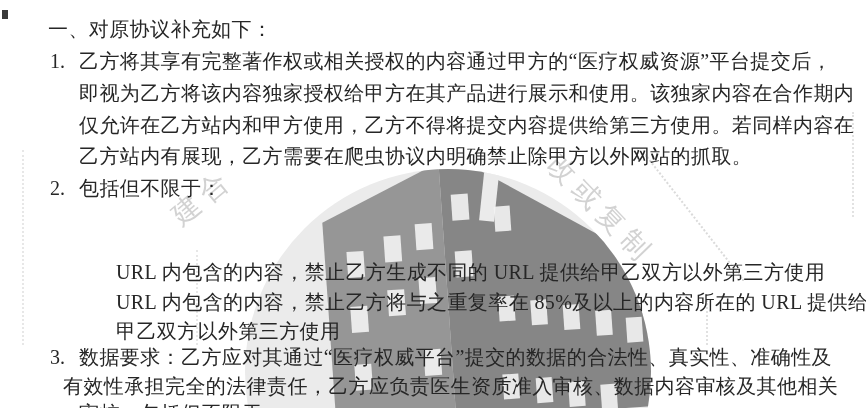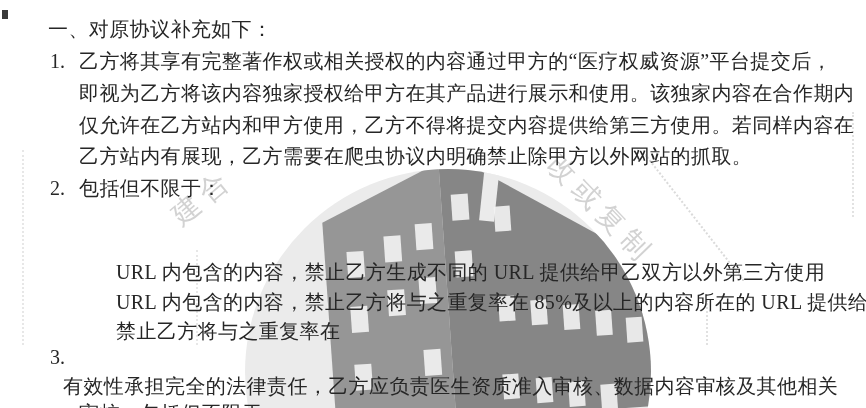--- a/index.html
+++ b/index.html
@@ -144,22 +144,22 @@
     </div>
     <div class="doc-line" style="left:66px;top:112px;">仅允许在乙方站内和甲方使用，乙方不得将提交内容提供给第三方使用。若同样内容在</div>
     <div class="doc-line" style="left:66px;top:80px;">即视为乙方将该内容独家授权给甲方在其产品进行展示和使用。该独家内容在合作期内</div>
     <div class="doc-line" style="left:66px;top:143px;">乙方站内有展现，乙方需要在爬虫协议内明确禁止除甲方以外网站的抓取。</div>
 
     <div class="doc-line" style="left:66px;top:175px;">
       <span class="marker">2.</span><span>包括但不限于：</span>
     </div>
     <div class="doc-line" style="left:103px;top:259px;">URL 内包含的内容，禁止乙方生成不同的 URL 提供给甲乙双方以外第三方使用</div>
     <div class="doc-line" style="left:103px;top:289px;">URL 内包含的内容，禁止乙方将与之重复率在 85%及以上的内容所在的 URL 提供给</div>
-    <div class="doc-line" style="left:103px;top:318px;">禁止乙方将与之重复率在</div>
+    <div class="doc-line" style="left:103px;top:318px;">甲乙双方以外第三方使用</div>
 
     <div class="doc-line" style="left:66px;top:344px;">
-      <span class="marker">3.</span>
+      <span class="marker">3.</span><span>数据要求：乙方应对其通过“医疗权威平台”提交的数据的合法性、真实性、准确性及</span>
     </div>
     <div class="doc-line" style="left:50px;top:373px;">有效性承担完全的法律责任，乙方应负责医生资质准入审核、数据内容审核及其他相关</div>
     <div class="doc-line" style="left:66px;top:400px;">审核，包括但不限于：</div>
   </div>
 
 </div>
 
 </body></html>

